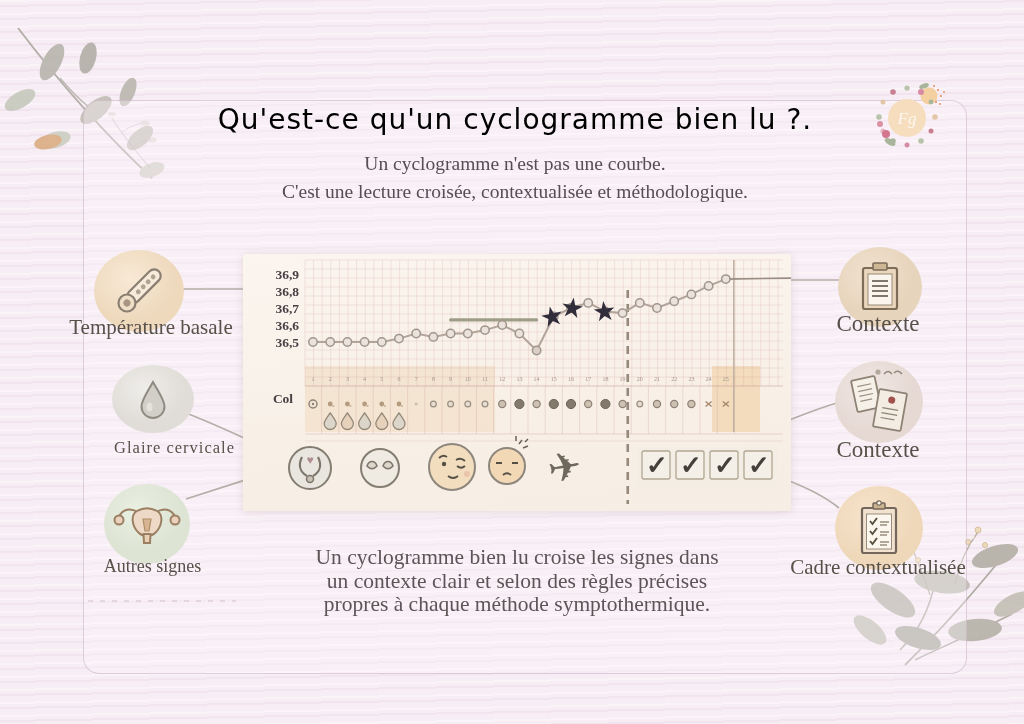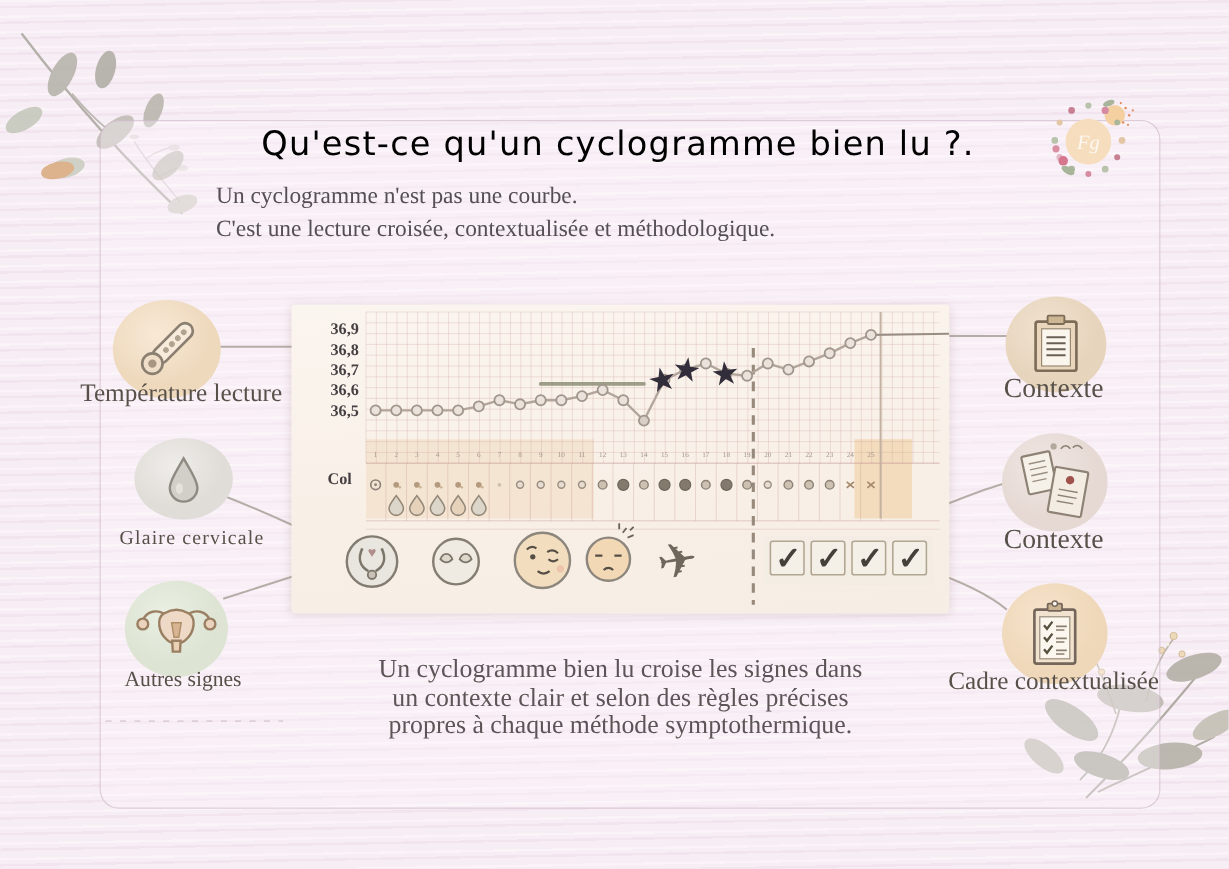--- a/index.html
+++ b/index.html
@@ -19,34 +19,34 @@
     border:1.5px solid rgba(193,168,188,.5);border-radius:16px;
     background:rgba(252,246,251,.35);
   }
   .deco-svg{position:absolute;left:0;top:0;pointer-events:none;}
   .title{
     position:absolute;left:160px;top:103px;width:710px;text-align:center;
     font-family:"DejaVu Sans",sans-serif;font-weight:500;
     font-size:28px;color:#000000;letter-spacing:1px;
   }
   .subtitle{
-    position:absolute;left:180px;top:150px;width:670px;text-align:left;
+    position:absolute;left:180px;top:150px;width:670px;text-align:center;
     font-size:19.5px;line-height:27.5px;color:#544e55;
   }
   .chart-card{
     position:absolute;left:243px;top:254px;width:548px;height:257px;
     background:linear-gradient(175deg,#fbf5ef 0%,#f8f0e7 60%,#f6ede4 100%);
     border-radius:3px;box-shadow:0 1px 9px rgba(170,140,130,.28);
   }
   .side-item{position:absolute;}
   .side-label{
     position:absolute;text-align:center;color:#565049;
   }
   .lbl-temp{left:62px;top:314px;width:178px;font-size:21px;line-height:26px;}
-  .lbl-glaire{left:85px;top:437px;width:150px;font-size:16.5px;line-height:21px;letter-spacing:1px;}
+  .lbl-glaire{left:85px;top:437px;width:150px;font-size:16.5px;line-height:21px;letter-spacing:1px;text-align:right;}
   .lbl-autres{left:55px;top:556px;width:195px;font-size:18px;}
   .lbl-ctx1{left:793px;top:311px;width:170px;font-size:23px;}
   .lbl-ctx2{left:793px;top:437px;width:170px;font-size:23px;}
   .lbl-cadre{left:778px;top:554px;width:200px;font-size:21px;line-height:27px;}
   .footer{
     position:absolute;left:238px;top:546px;width:558px;text-align:center;
     font-size:21.5px;line-height:23.5px;color:#5c5456;
   }
   .logo{position:absolute;left:866px;top:74px;width:82px;height:82px;}
   svg text{user-select:none;}
@@ -178,21 +178,21 @@
         <rect x="-6.5" y="-28" width="13" height="42" rx="6.5" fill="#f7ecdc" stroke="#8a7f70" stroke-width="2.2"></rect>
         <circle cy="17" r="8.5" fill="#f0dfc8" stroke="#8a7f70" stroke-width="2.2"></circle>
         <circle cy="17" r="3.5" fill="#a89682"></circle>
         <circle cy="-20" r="2.4" fill="#b0a490"></circle>
           <circle cy="-13" r="2.4" fill="#b0a490"></circle>
         <circle cy="-6" r="2.4" fill="#b0a490"></circle>
           <circle cy="1" r="2.4" fill="#b0a490"></circle>
       </g>
     </svg>
   </div>
-  <div class="side-label lbl-temp">Température lecture</div>
+  <div class="side-label lbl-temp">Température basale</div>
 
   <div class="side-item" style="left:108px;top:362px;">
     <svg width="90" height="74" viewBox="0 0 90 74">
       <defs>
         <radialGradient id="gGray" cx="40%" cy="35%">
             <stop offset="0%" stop-color="#efedea"></stop>
             <stop offset="100%" stop-color="#e0ddd8"></stop>
           </radialGradient>
       </defs>
       <ellipse cx="45" cy="37" rx="41" ry="34" fill="url(#gGray)"></ellipse>

